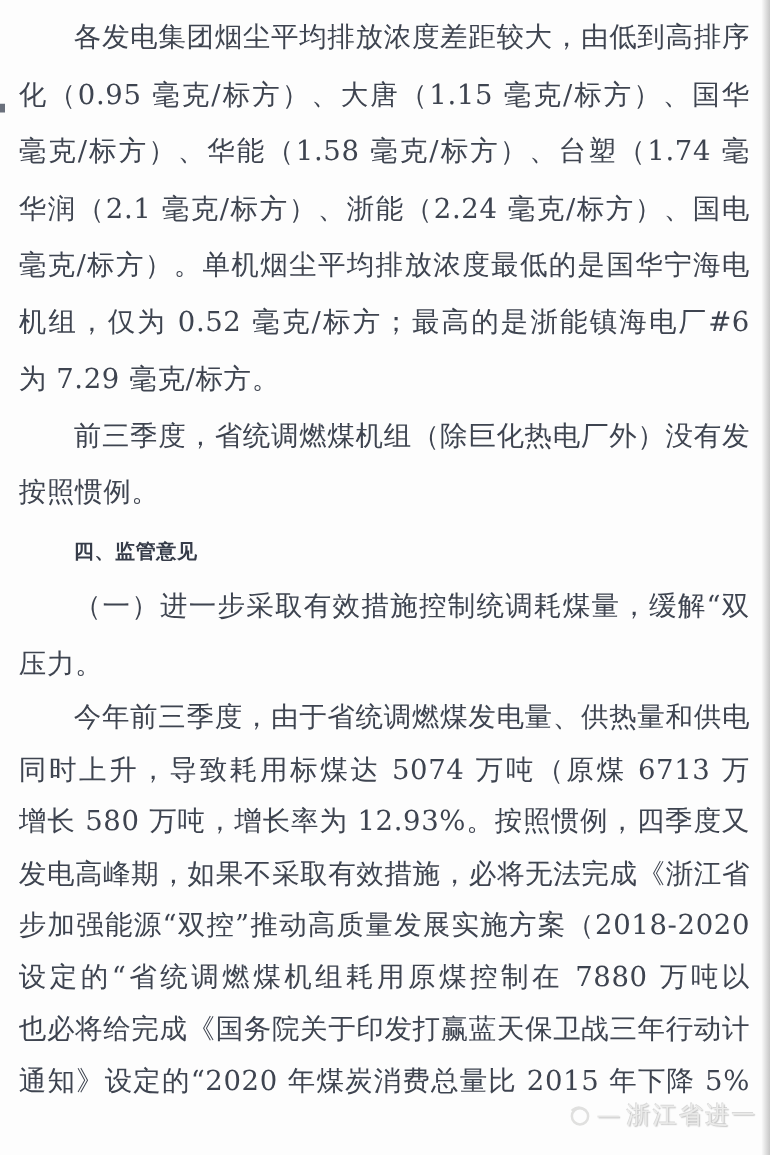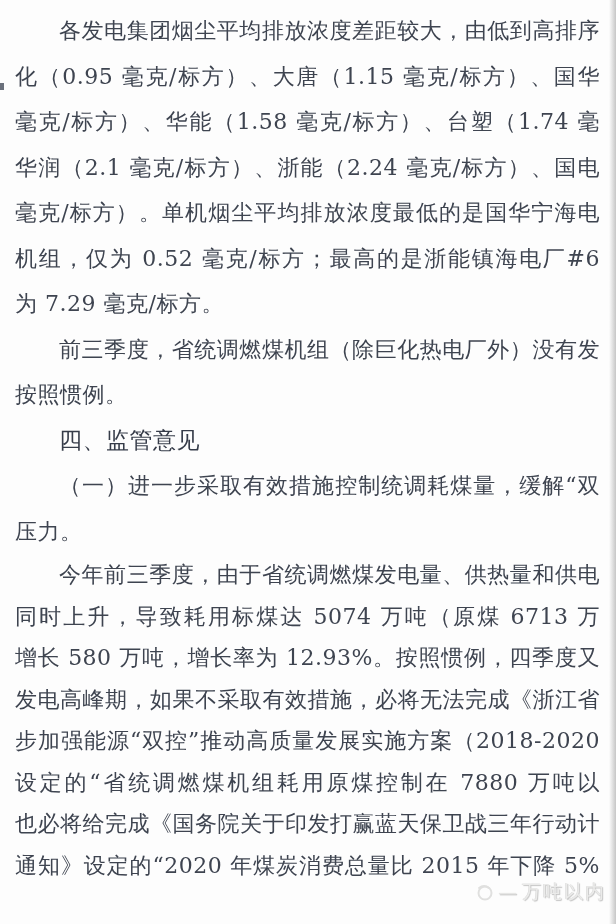--- a/index.html
+++ b/index.html
@@ -29,22 +29,22 @@
   .line.indent { text-indent: 44px; }
   .line.justify {
     white-space: normal;
     text-align: justify;
     text-align-last: justify;
     text-justify: inter-character;
     overflow: hidden;
   }
   .line.heading {
     font-family: "DejaVu Sans", sans-serif;
-    font-weight: 400;
-    font-size: 23px;
+    font-weight: 700;
+    font-size: 16px;
     color: #363c49;
     white-space: nowrap;
   }
   .scan-edge-right {
     position: absolute; top: 0; right: 0;
     width: 7px; height: 100%;
     background: linear-gradient(to right, rgba(190,190,190,0), #c6c6c6);
     pointer-events: none;
   }
   .scan-artifact {
@@ -102,16 +102,16 @@
   <div class="scan-edge-right"></div>
 
   <div class="watermark">
     <span class="wm-icon">
       <svg width="20" height="20" viewBox="0 0 20 20">
         <circle cx="10" cy="11" r="6.5" fill="none" stroke="#e0e0df" stroke-width="2"></circle>
         <path d="M4 6 Q9 2 14 6" fill="none" stroke="#e0e0df" stroke-width="2" stroke-linecap="round"></path>
       </svg>
     </span>
     <span class="wm-dash">—</span>
-    <span>万吨以内</span>
+    <span>浙江省进一</span>
   </div>
 
 </div>
 
 </body></html>

